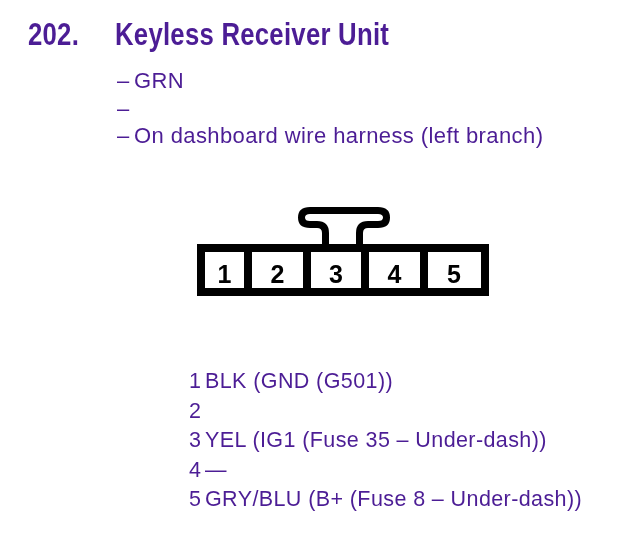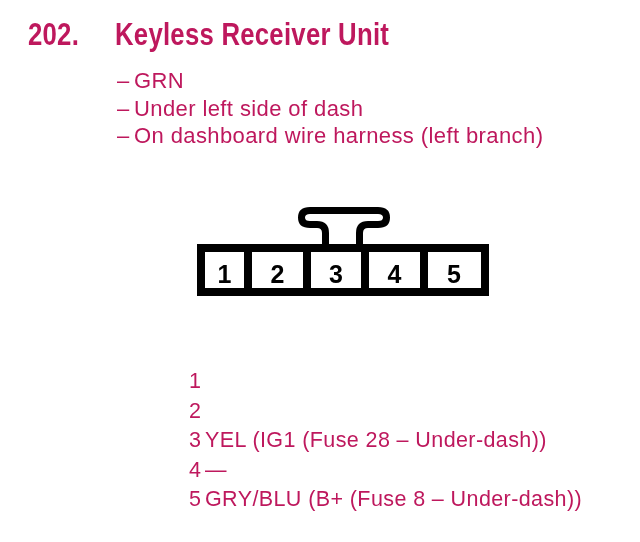--- a/index.html
+++ b/index.html
@@ -1,21 +1,21 @@
 <!DOCTYPE html>
 <html><head>
 <meta charset="utf-8">
 <style>
   html, body { margin: 0; padding: 0; }
   .page {
     position: relative;
     width: 640px;
     height: 542px;
     background: #ffffff;
-    color: #be185d;
+    color: #4c1d95;
     font-family: "Liberation Sans", sans-serif;
     overflow: hidden;
   }
 
   
   .title-row { position: absolute; top: 19px; left: 28px; height: 36px; }
   .title-num, .title-text {
     position: absolute;
     top: 0;
     font-size: 31px;
@@ -65,21 +65,20 @@
     <span class="title-text">Keyless Receiver Unit</span>
   </div>
 
   <div class="notes">
     <div class="note-row">
       <span class="note-marker">–</span>
       <span class="note-text">GRN</span>
     </div>
     <div class="note-row">
       <span class="note-marker">–</span>
-      <span class="note-text">Under left side of dash</span>
     </div>
     <div class="note-row">
       <span class="note-marker">–</span>
       <span class="note-text">On dashboard wire harness (left branch)</span>
     </div>
   </div>
 
   <svg class="connector-svg" width="320" height="115" viewBox="185 195 320 115" xmlns="http://www.w3.org/2000/svg">
 
     <path d="M 325.5 250 L 325.5 233 Q 325.5 224.5 317 224.5 L 310 224.5
@@ -101,27 +100,28 @@
       <text x="277.5" y="283">2</text>
       <text x="336" y="283">3</text>
       <text x="394.5" y="283">4</text>
       <text x="454" y="283">5</text>
     </g>
   </svg>
 
   <div class="pinout">
     <div class="pin-row">
       <span class="pin-num">1</span>
+      <span class="pin-label">BLK (GND (G501))</span>
     </div>
     <div class="pin-row">
       <span class="pin-num">2</span>
     </div>
     <div class="pin-row">
       <span class="pin-num">3</span>
-      <span class="pin-label">YEL (IG1 (Fuse 28 – Under-dash))</span>
+      <span class="pin-label">YEL (IG1 (Fuse 35 – Under-dash))</span>
     </div>
     <div class="pin-row">
       <span class="pin-num">4</span>
       <span class="pin-label">—</span>
     </div>
     <div class="pin-row">
       <span class="pin-num">5</span>
       <span class="pin-label">GRY/BLU (B+ (Fuse 8 – Under-dash))</span>
     </div>
   </div>

